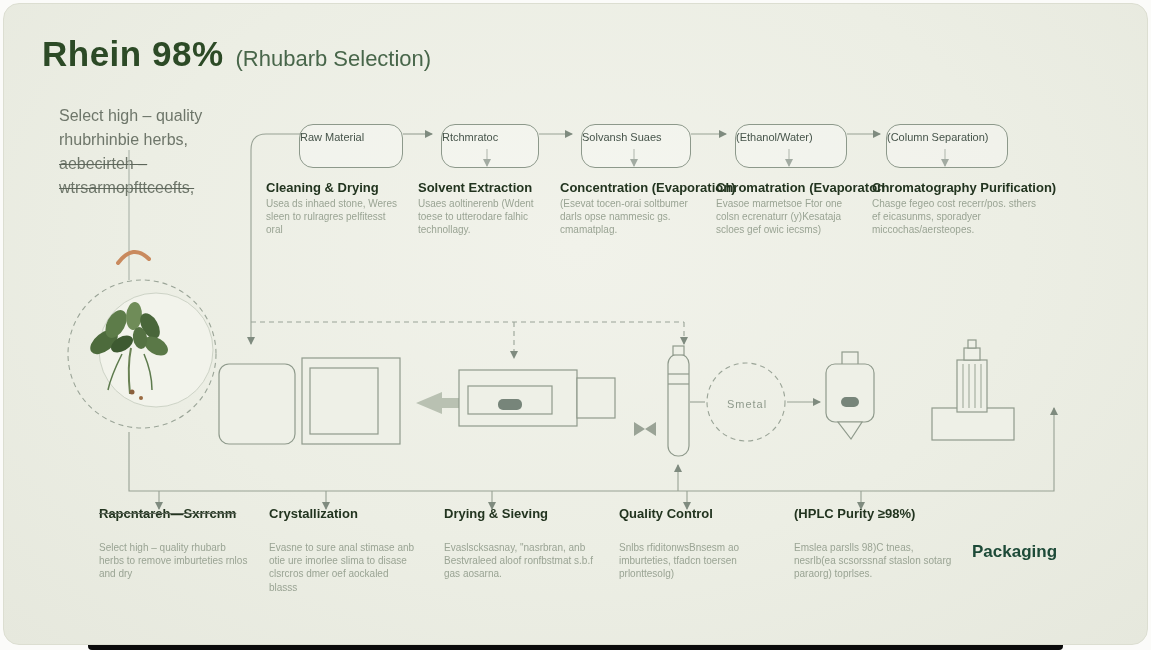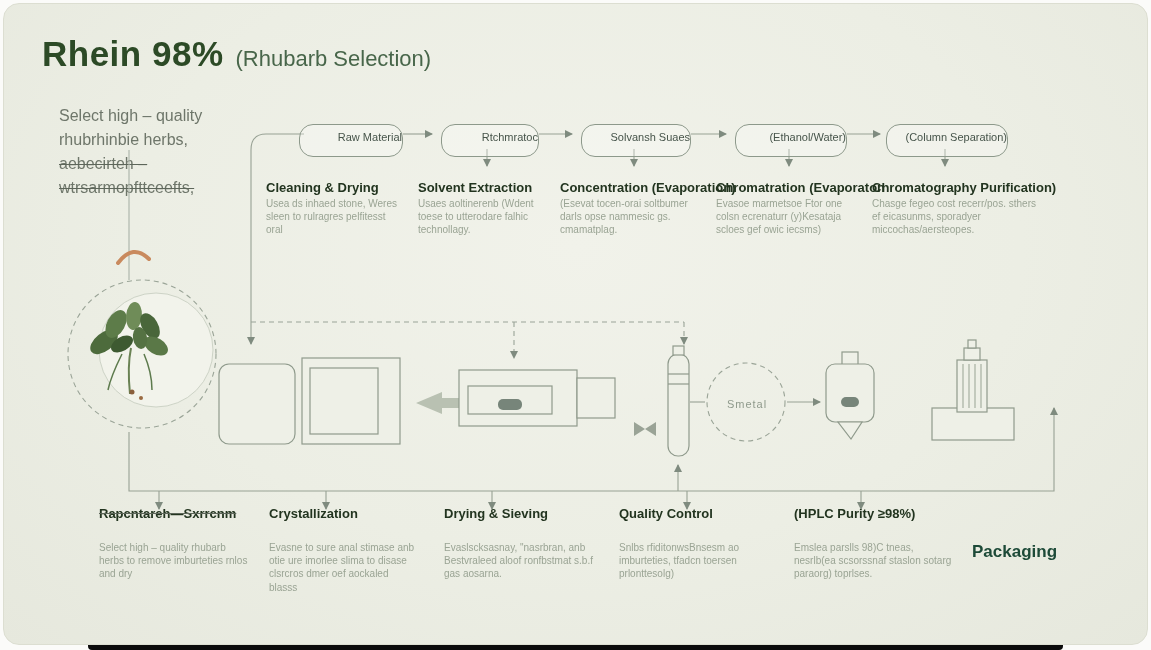--- a/index.html
+++ b/index.html
@@ -7,22 +7,22 @@
   .bottom-bar{position:absolute;left:88px;bottom:0;width:975px;height:10px;background:#0b0b0b;
     border-radius:4px;z-index:0;}
   .card{position:absolute;left:3px;top:3px;width:1143px;height:640px;border-radius:16px;z-index:1;
     background:radial-gradient(ellipse at 50% 38%, #f1f2ea 0%, #eceee4 55%, #e6e8dd 100%);
     border:1px solid #dcded1;}
   .header{position:absolute;left:38px;top:30px;white-space:nowrap;}
   .header h1{display:inline;margin:0;font-size:35px;font-weight:800;color:#2c4a26;letter-spacing:.5px;}
   .subtitle{margin-left:12px;font-size:22px;color:#48664a;font-weight:500;}
   .intro{position:absolute;left:55px;top:100px;font-size:16px;color:#6e766a;line-height:1.5;width:200px;}
   .strike{text-decoration:line-through;text-decoration-color:#5d665a;}
-  .pill{position:absolute;top:120px;height:33px;border:1px solid #8d998b;border-radius:14px;
-    font-size:11px;line-height:24px;text-align:right;color:#46544a;background:rgba(255,255,255,.28);
+  .pill{position:absolute;top:120px;height:44px;border:1px solid #8d998b;border-radius:14px;
+    font-size:11px;line-height:24px;text-align:left;color:#46544a;background:rgba(255,255,255,.28);
     box-sizing:border-box;white-space:nowrap;}
   .step-top{position:absolute;top:176px;}
   .step-bottom{position:absolute;top:502px;}
   .step-label{font-weight:bold;font-size:13px;color:#22341f;white-space:nowrap;}
   .step-desc{margin-top:2px;font-size:10px;line-height:1.32;color:#9aa494;}
   .step-bottom .step-desc{margin-top:20px;}
   .smetal{position:absolute;left:712px;top:394px;width:62px;text-align:center;font-size:11px;
     color:#8f9a8c;letter-spacing:1px;}
   .packaging{position:absolute;left:968px;top:538px;font-size:17px;font-weight:bold;color:#1d4a38;}
   .wires{position:absolute;left:0;top:0;pointer-events:none;}

